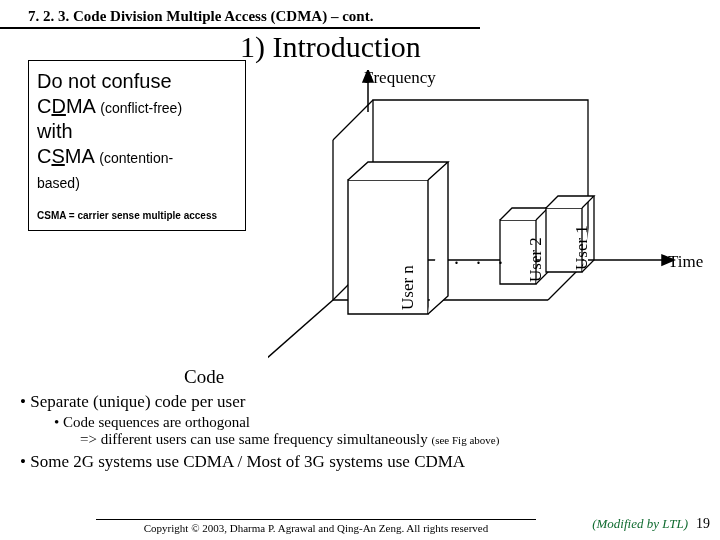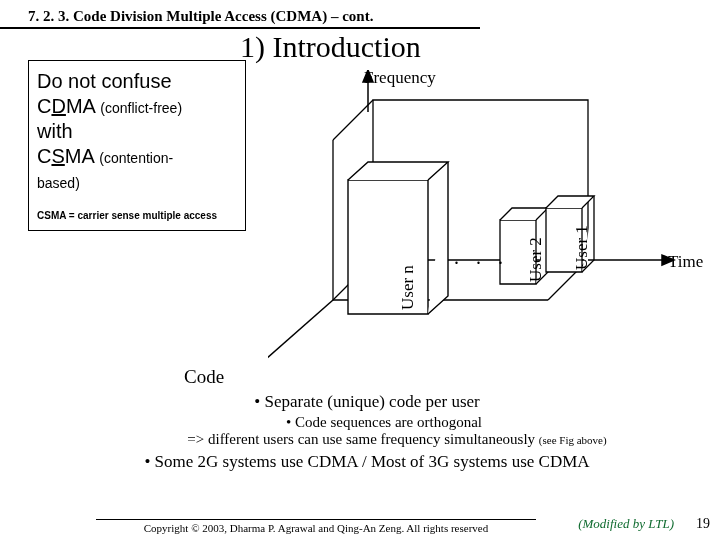--- a/index.html
+++ b/index.html
@@ -54,42 +54,41 @@
   .code-label {
     position: absolute;
     left: 184px; top: 366px;
     font-size: 19px;
   }
   .bullets {
     position: absolute;
     left: 20px; top: 392px;
     right: 6px;
     font-size: 17px;
-    text-align: center;
   }
   .b1 { margin-bottom: 2px; }
   .b2 { margin-left: 34px; font-size: 15px; }
   .b2b { margin-left: 60px; font-size: 15px; }
   .b2b .tiny { font-size: 11px; }
   .b3 { margin-top: 4px; font-size: 17px; }
   .footer {
     position: absolute;
     left: 0; right: 0; bottom: 6px;
     font-size: 11px;
   }
   .copyright {
     text-align: center;
     border-top: 1px solid #000;
     width: 440px;
     margin-left: 96px;
     padding-top: 2px;
   }
   .modified {
     position: absolute;
-    right: 46px; bottom: 2px;
+    right: 32px; bottom: 2px;
     color: #0f6b2f;
     font-size: 13px;
     font-style: italic;
   }
   .pagenum {
     position: absolute;
     right: 10px; bottom: 2px;
     font-size: 14px;
     margin-left: 40px;
   }

